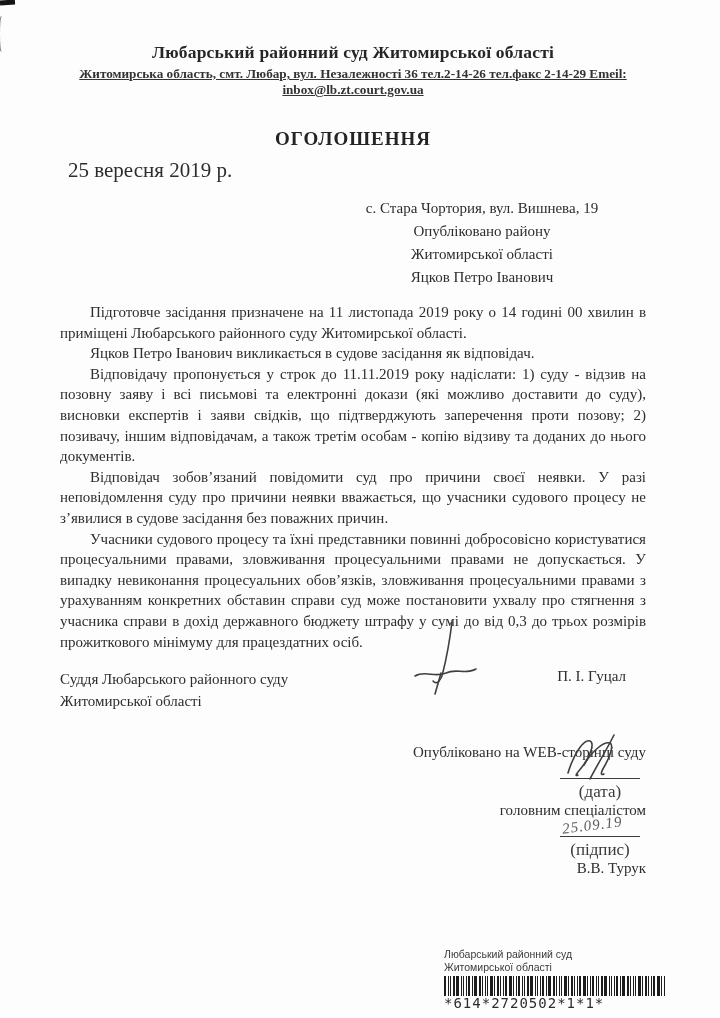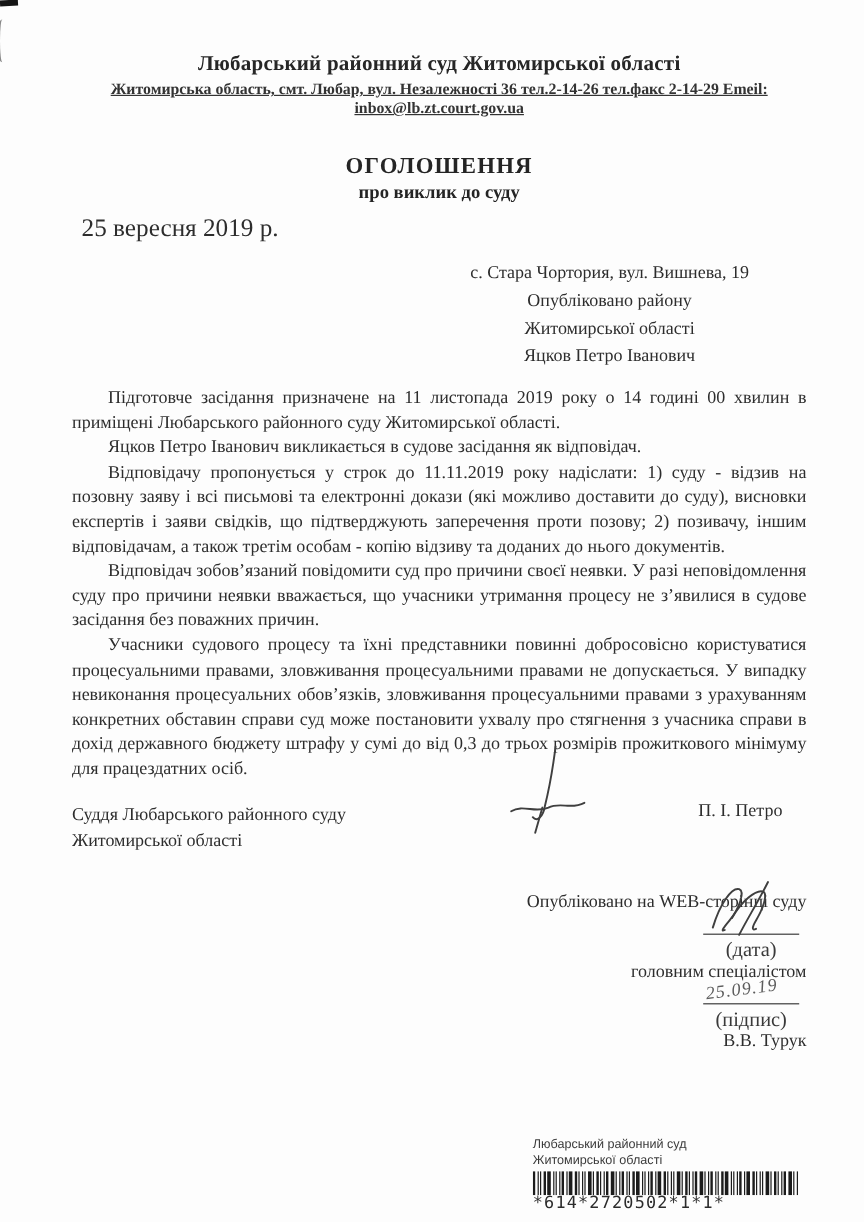--- a/index.html
+++ b/index.html
@@ -4,21 +4,21 @@
 <style>
   html, body { margin:0; padding:0; }
   body {
     width:720px; height:1018px;
     background:#fdfdfd;
     font-family:"Liberation Serif","DejaVu Serif",serif;
     color:#2d2d2d;
     position:relative;
     overflow:hidden;
   }
-  .page { position:relative; width:720px; height:1018px; padding:42px 48px 0 60px; box-sizing:border-box; }
+  .page { position:relative; width:720px; height:1018px; padding:42px 74px 0 60px; box-sizing:border-box; }
 
   .court-name { text-align:center; font-size:17.5px; font-weight:bold; letter-spacing:.2px; color:#262626; }
   .court-address { text-align:center; font-size:13.2px; font-weight:600; margin-top:3px; text-decoration:underline; color:#333; }
 
   .doc-title { text-align:center; font-size:19px; font-weight:bold; letter-spacing:1px; margin-top:30px; color:#242424; }
   .doc-subtitle { text-align:center; font-size:15.5px; font-weight:bold; margin-top:2px; color:#242424; }
 
   .date-line { font-size:21px; margin-top:8px; margin-left:8px; }
 
   .recipient { margin-top:14px; margin-left:auto; margin-right:26px; width:276px; text-align:center; font-size:15px; line-height:23px; }
@@ -64,52 +64,51 @@
 
 <div class="page">
 
   <div class="artifact-corner"></div>
   <div class="artifact-edge"></div>
 
   <div class="court-name">Любарський районний суд Житомирської області</div>
   <div class="court-address">Житомирська область, смт. Любар, вул. Незалежності 36 тел.2-14-26 тел.факс 2-14-29 Emeil: inbox@lb.zt.court.gov.ua</div>
 
   <div class="doc-title">ОГОЛОШЕННЯ</div>
-  <div class="doc-subtitle">про виклик до суду</div>
 
   <div class="date-line">25 вересня 2019 р.</div>
 
   <div class="recipient">
     <div>с. Стара Чортория, вул. Вишнева, 19</div>
     <div>Опубліковано району</div>
     <div>Житомирської області</div>
     <div>Яцков Петро Іванович</div>
   </div>
 
   <div class="body-text">
     <p>Підготовче засідання призначене  на 11 листопада 2019 року о 14 годині 00 хвилин в приміщені Любарського районного суду Житомирської області.</p>
     <p>Яцков Петро Іванович викликається в судове засідання як відповідач.</p>
     <p>Відповідачу пропонується у строк до 11.11.2019 року надіслати: 1) суду - відзив на позовну заяву і всі письмові та електронні докази (які можливо доставити до суду), висновки експертів і заяви свідків, що підтверджують заперечення проти позову; 2) позивачу, іншим відповідачам, а також третім особам - копію відзиву та доданих до нього документів.</p>
-    <p>Відповідач зобов’язаний повідомити суд про причини своєї неявки. У разі неповідомлення суду про причини неявки вважається, що учасники утримання процесу не з’явилися в судове засідання без поважних причин.</p>
+    <p>Відповідач зобов’язаний повідомити суд про причини своєї неявки. У разі неповідомлення суду про причини неявки вважається, що учасники судового процесу не з’явилися в судове засідання без поважних причин.</p>
     <p>Учасники судового процесу та їхні представники повинні добросовісно користуватися процесуальними правами, зловживання процесуальними правами не допускається. У випадку невиконання процесуальних обов’язків, зловживання процесуальними правами з урахуванням конкретних обставин справи суд може постановити ухвалу про стягнення з учасника справи в дохід державного бюджету штрафу у сумі до від 0,3 до трьох розмірів прожиткового мінімуму для працездатних осіб.</p>
   </div>
 
   <div class="signer-row">
     <div class="signer-left">
       <div>Суддя Любарського районного суду</div>
       <div>Житомирської області</div>
     </div>
     <div class="signer-sig">
       <svg class="sig" width="72" height="78" viewBox="0 0 72 78">
         <path d="M40,2 C38,18 35,36 31,52 C30,59 25,66 21,61"></path>
         <path d="M3,56 C13,50 23,58 34,53 C44,48 53,55 64,49"></path>
         <path d="M29,53 C27,60 25,67 23,74"></path>
       </svg>
     </div>
-    <div class="signer-name">П. І. Петро</div>
+    <div class="signer-name">П. І. Гуцал</div>
   </div>
 
 
   <div class="published-row">
     <span>Опубліковано на WEB-сторінці суду</span>
     <span class="blank-col">
       <span class="line">
         <svg class="sig sig-over" width="62" height="48" viewBox="0 0 62 48" style="left:2px; top:-28px;">
           <path d="M6,40 C12,20 22,6 28,8 C33,10 28,24 20,34 C15,40 12,44 16,42"></path>
           <path d="M22,32 C30,18 42,8 48,10 C52,12 48,24 42,34 C39,39 38,43 42,41"></path>

